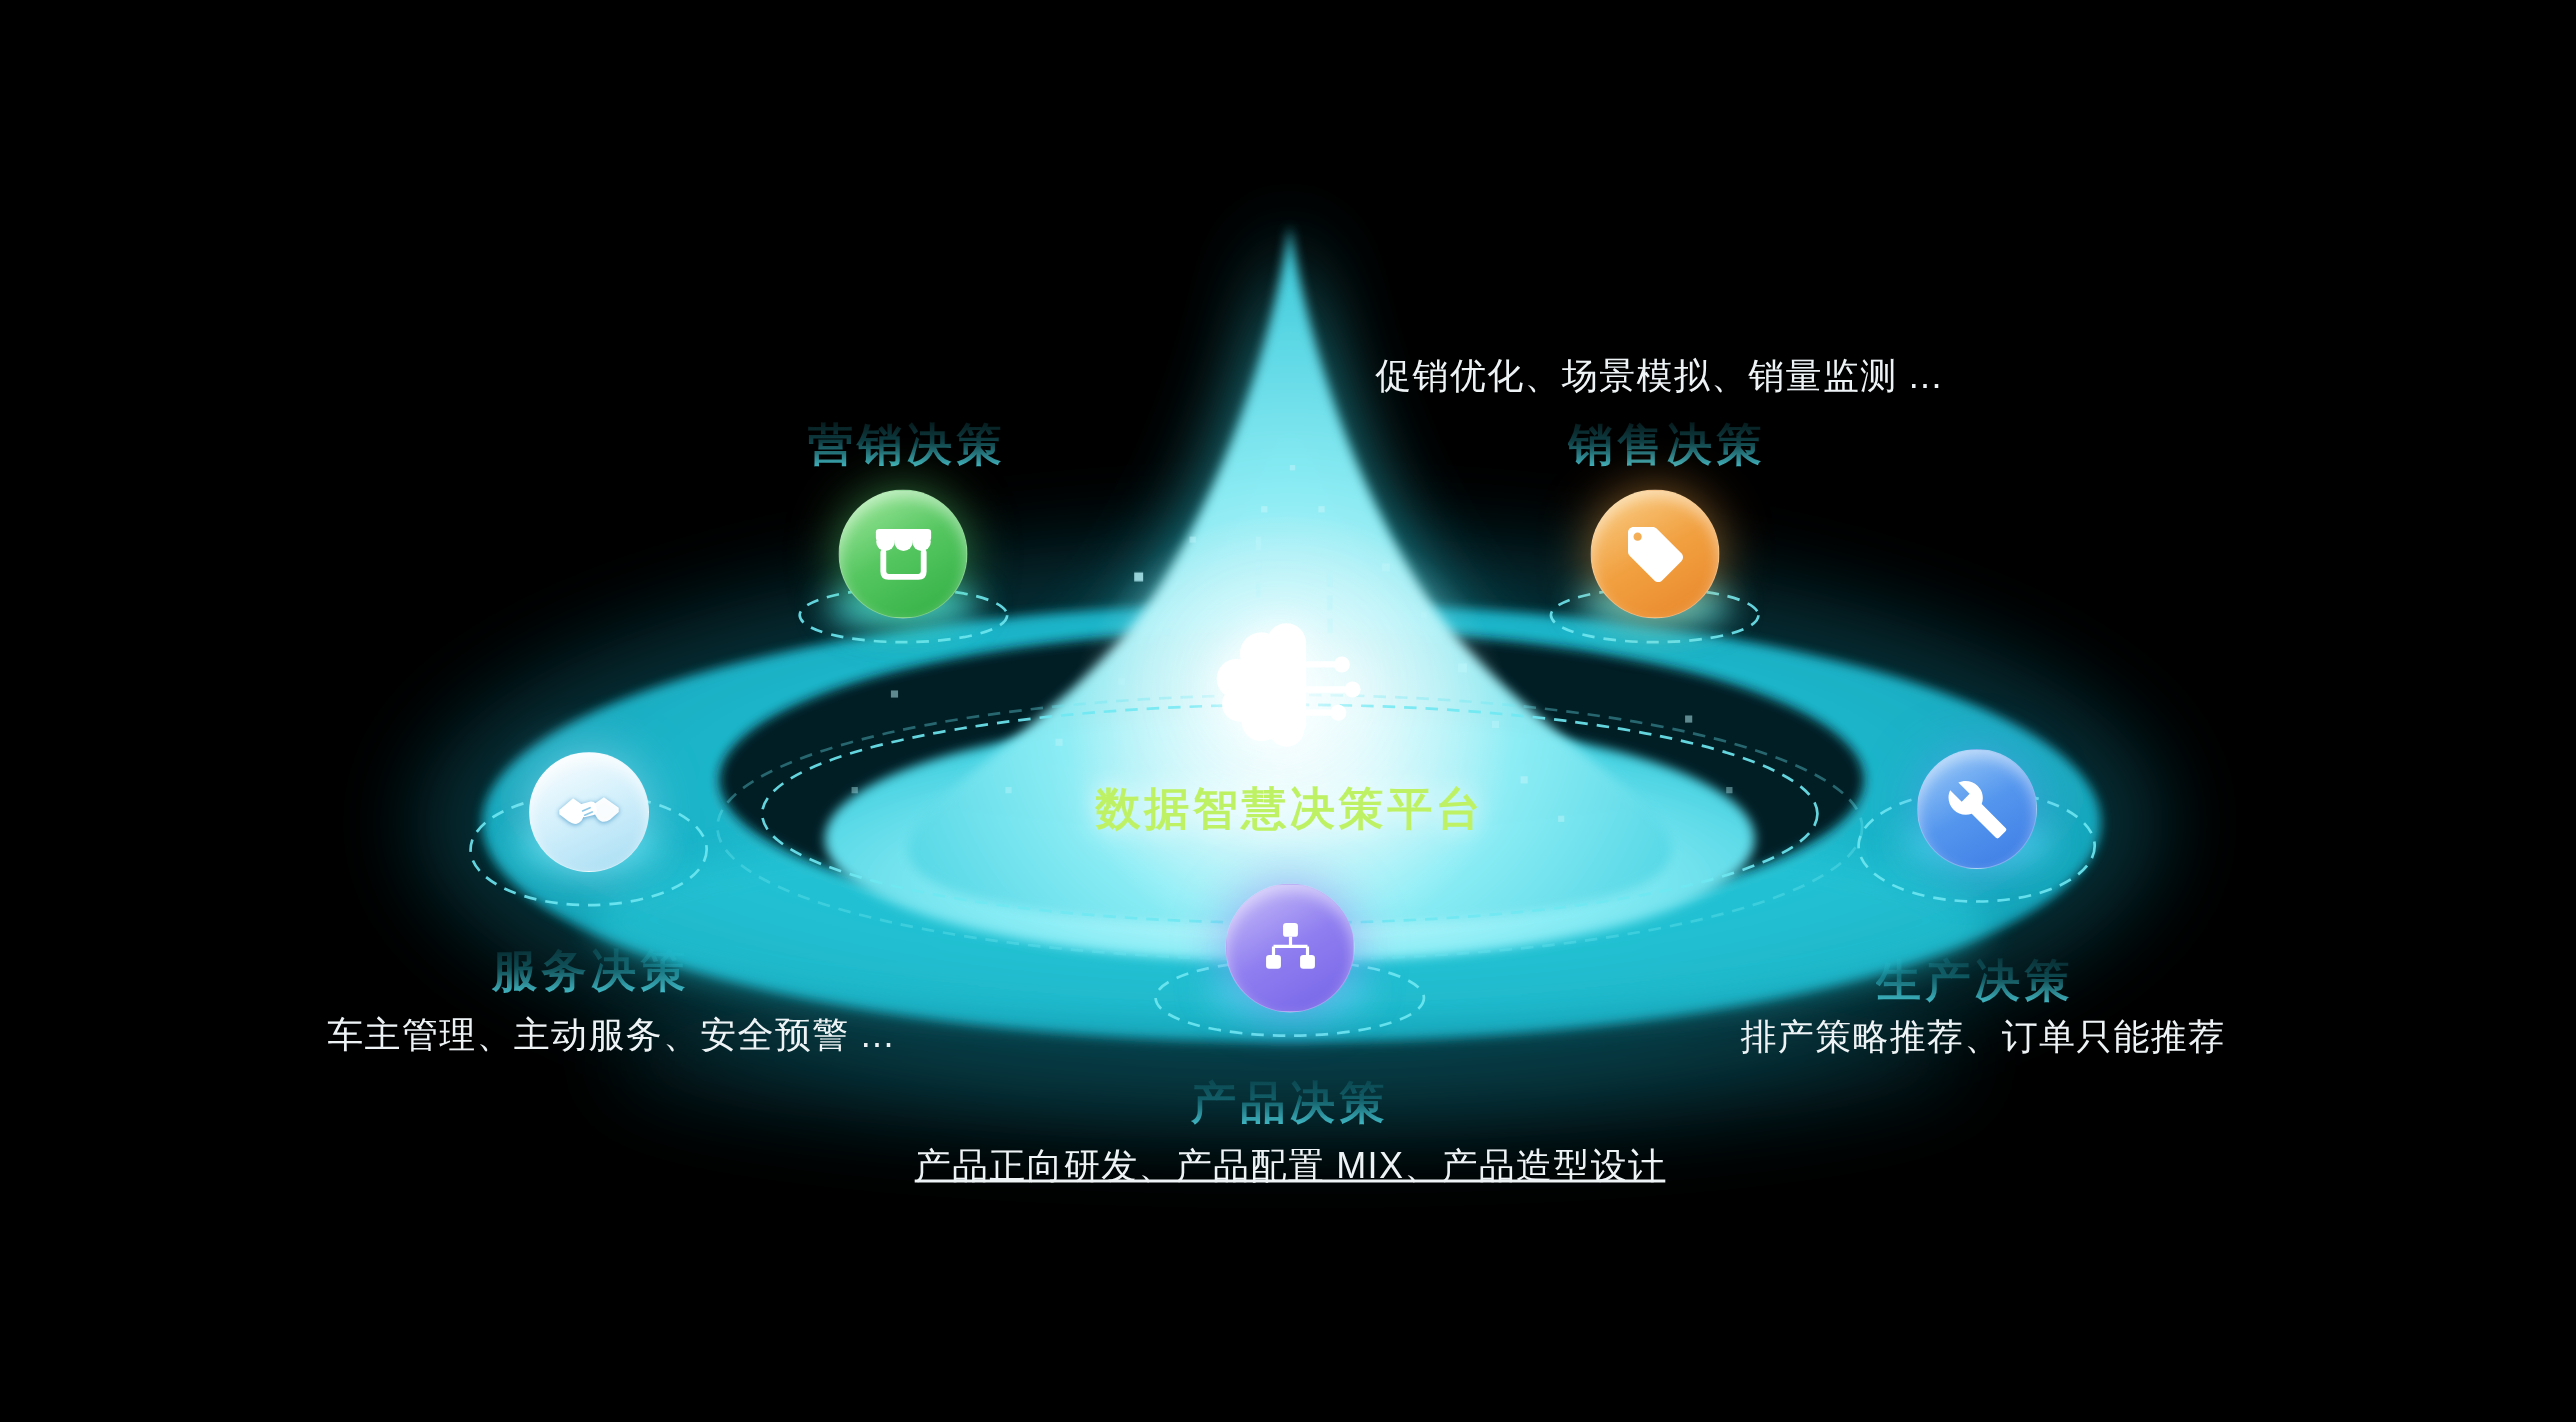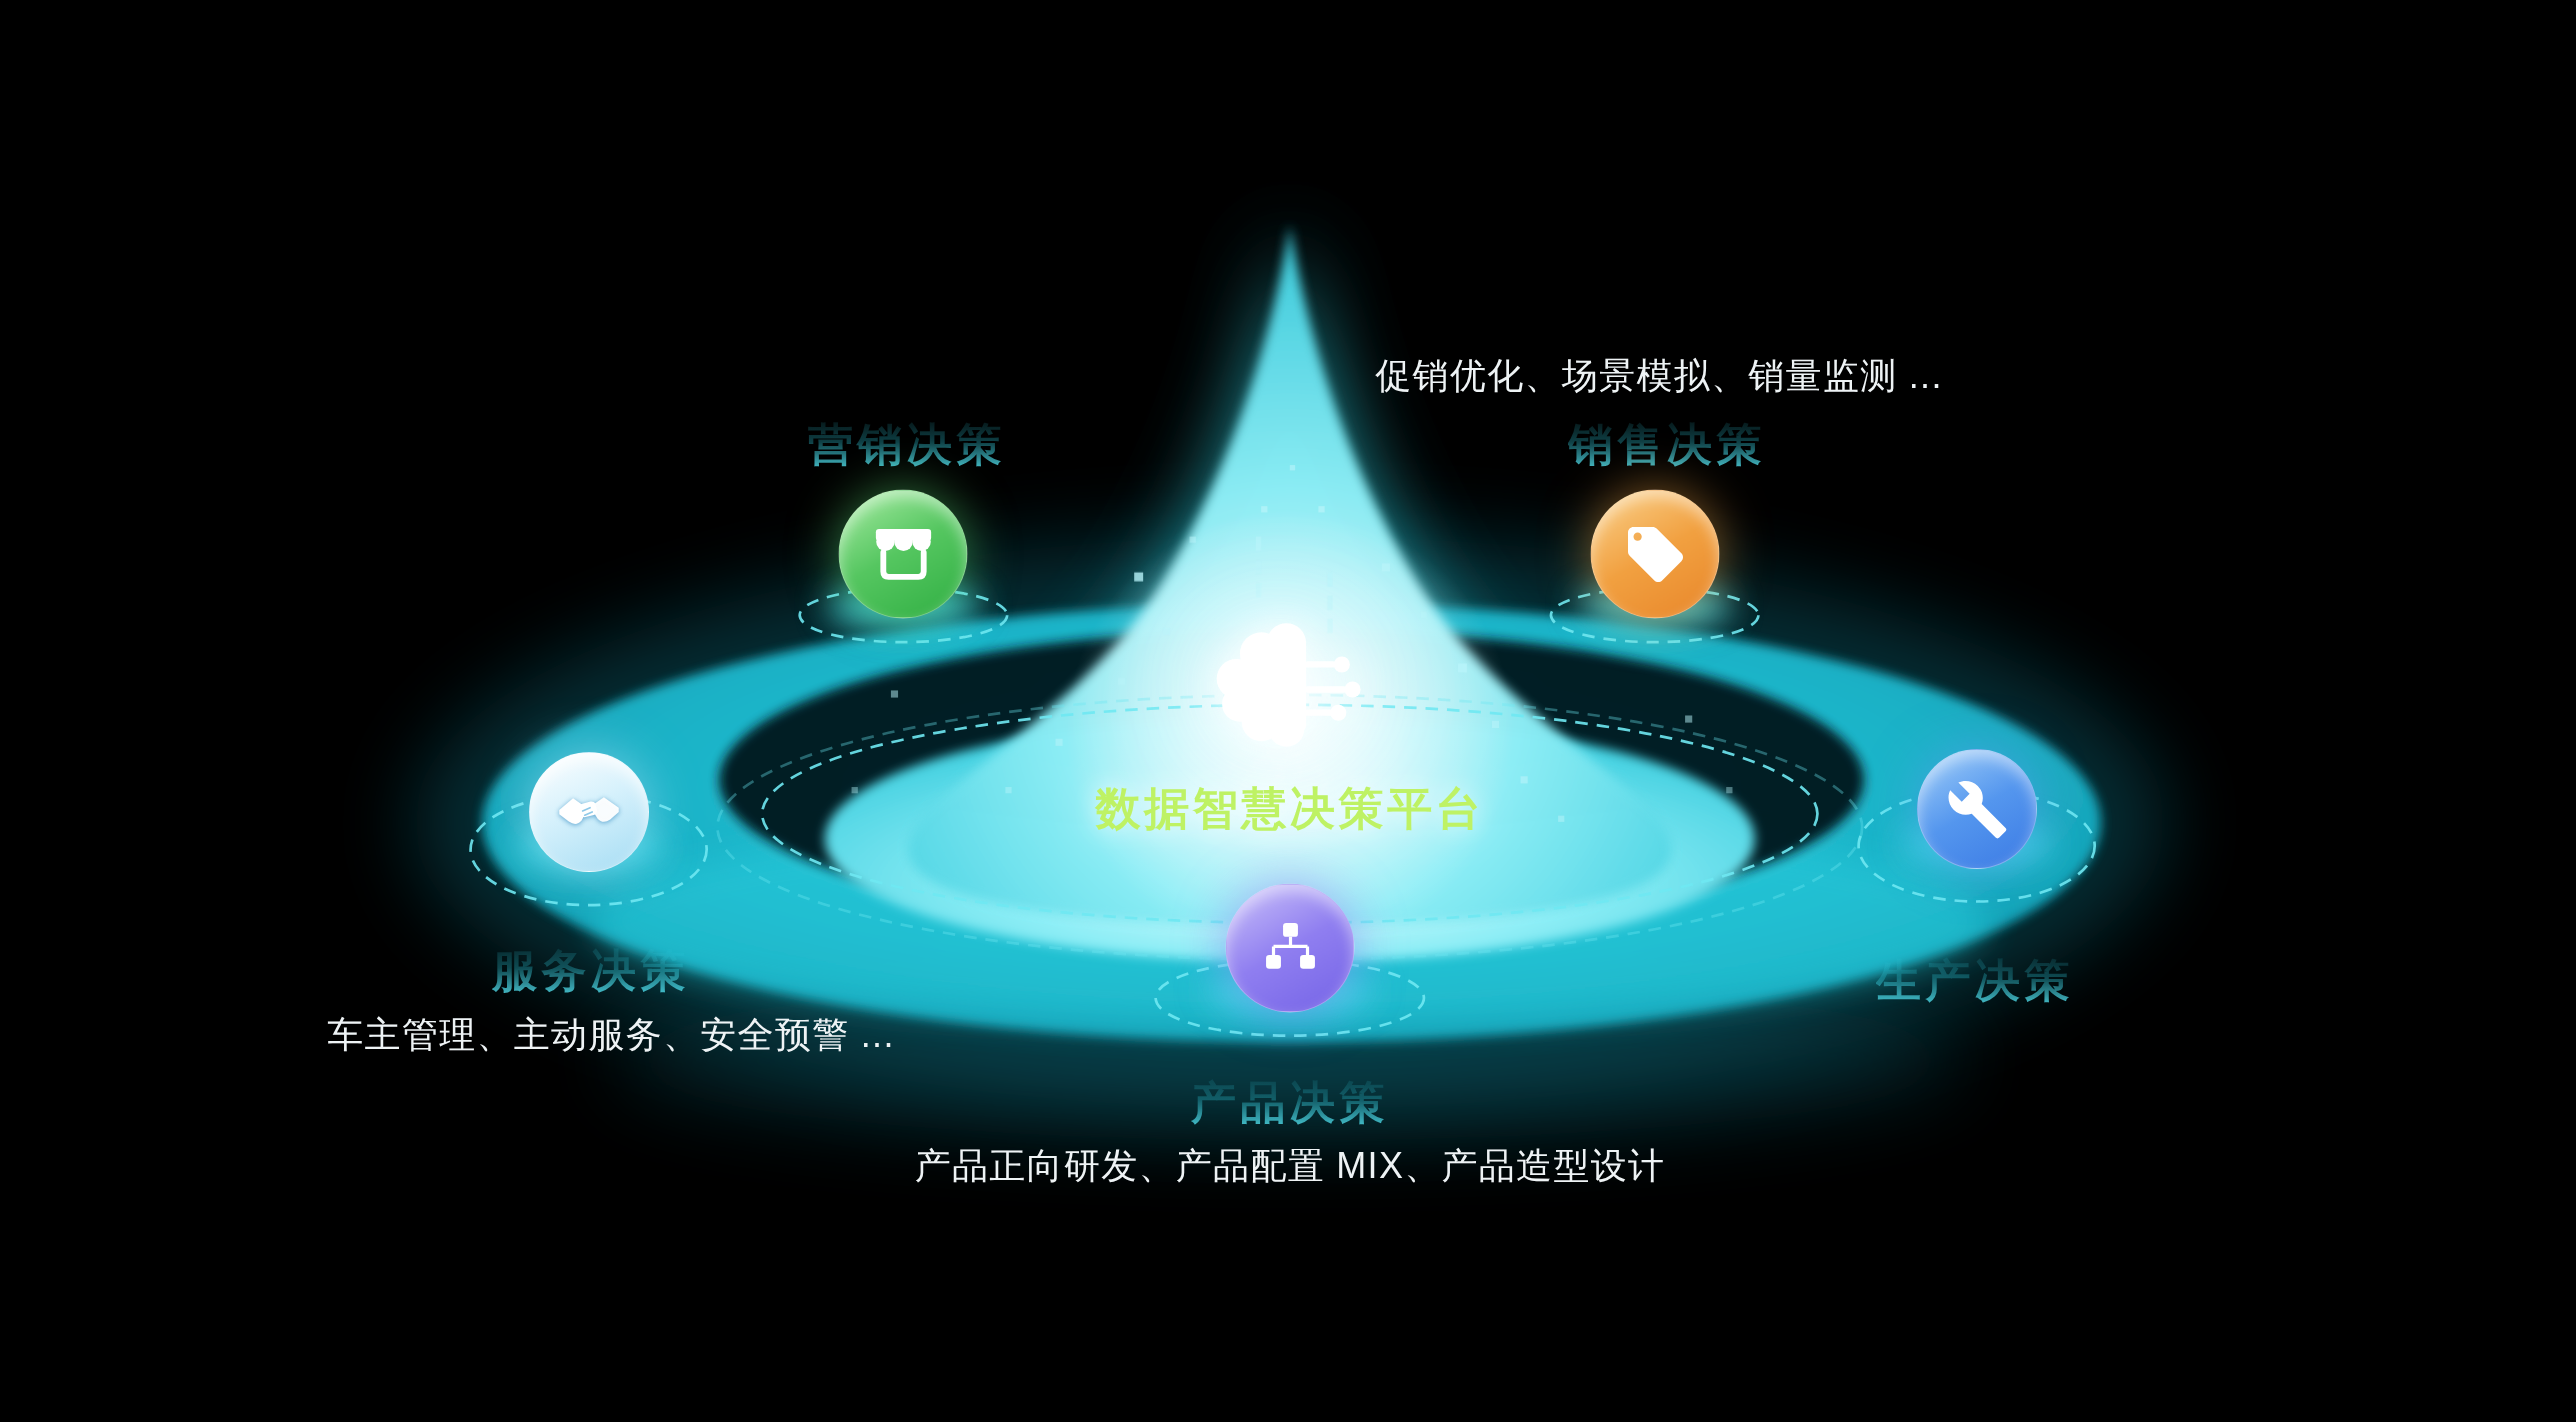--- a/index.html
+++ b/index.html
@@ -229,16 +229,17 @@
   </div>
 
   <div class="abs node-label" style="left:907px;top:445px;">营销决策</div>
   <div class="abs node-label" style="left:1667px;top:445px;">销售决策</div>
   <div class="abs node-label" style="left:591px;top:971px;">服务决策</div>
   <div class="abs node-label" style="left:1975px;top:981px;">生产决策</div>
   <div class="abs node-label" style="left:1290px;top:1103px;text-align:center;">产品决策</div>
 
   <div class="abs desc" style="left:1659px;top:376px;">促销优化、场景模拟、销量监测 ...</div>
   <div class="abs desc" style="left:595px;top:1035px;margin-left:16px;">车主管理、主动服务、安全预警 ...</div>
-  <div class="abs desc" style="left:1290px;top:1166px;">产品正向研发、产品配置 MIX、产品造型设计</div>
+  <div class="abs desc" style="left:1983px;top:1037px;">排产策略推荐、订单只能推荐</div>
+  <div class="abs desc" style="left:1290px;top:1166px;text-decoration:underline;">产品正向研发、产品配置 MIX、产品造型设计</div>
 
 </div>
 
 
 </body></html>

